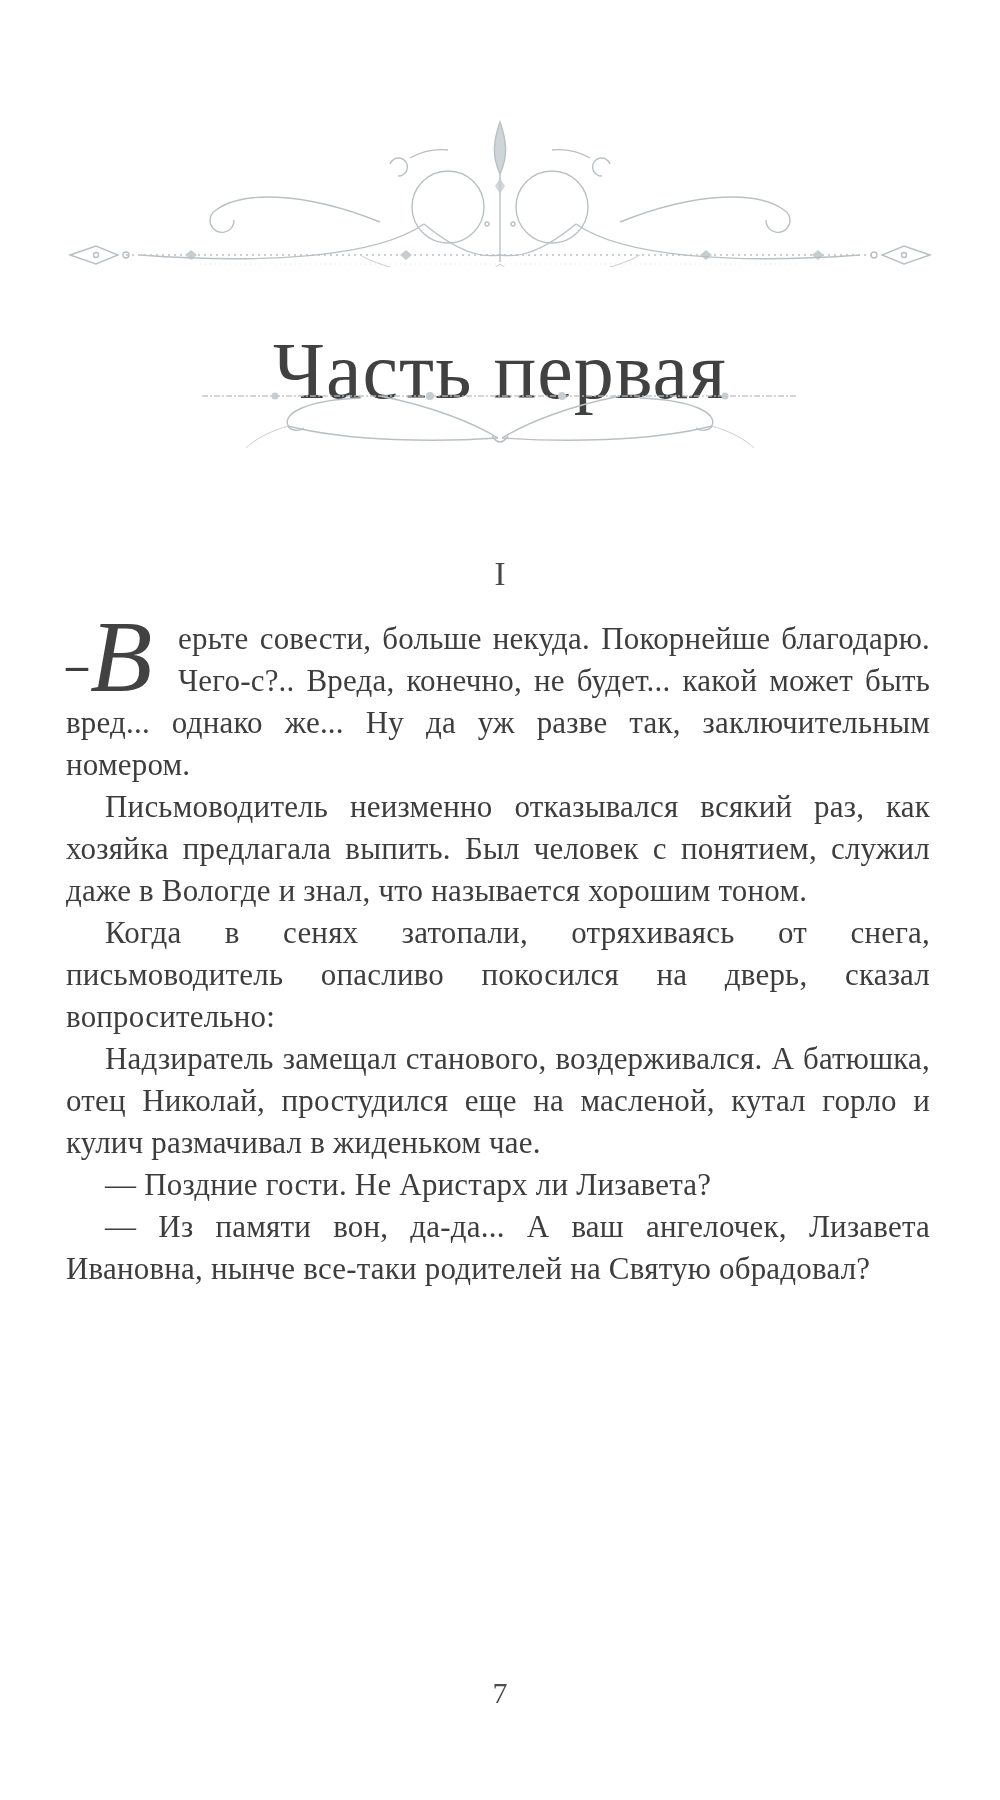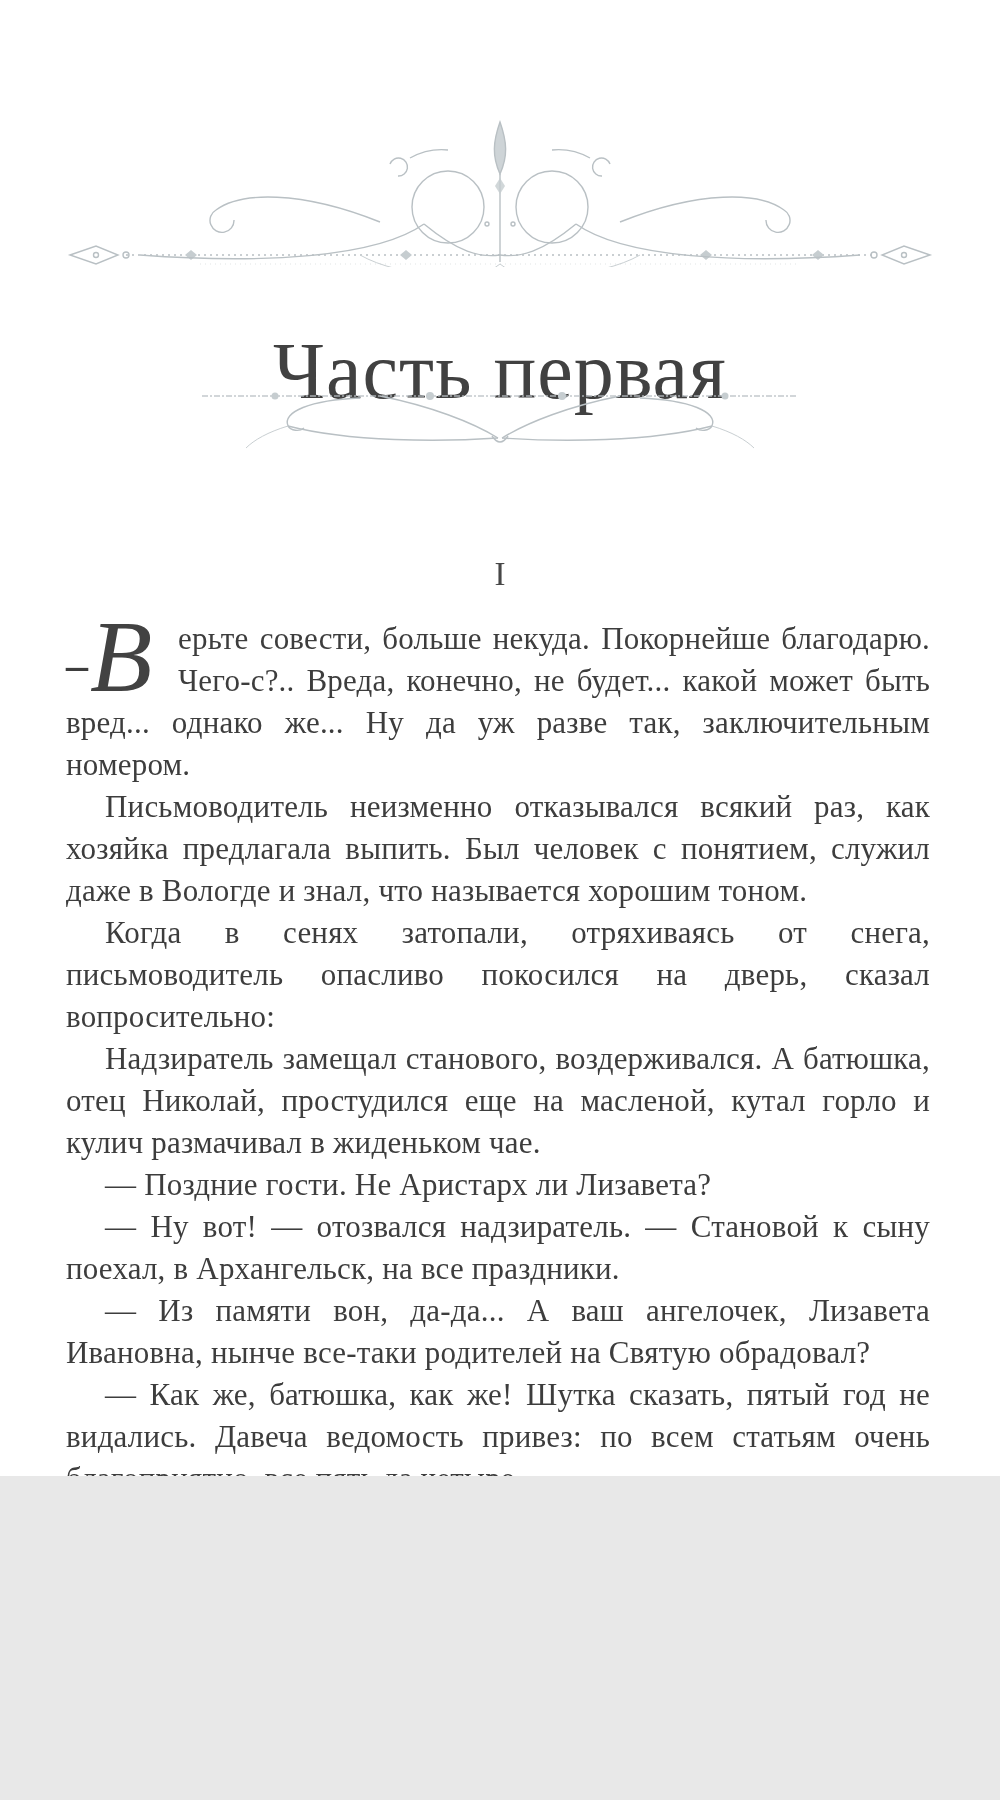--- a/index.html
+++ b/index.html
@@ -1,19 +1,19 @@
 <!DOCTYPE html>
 <html><head>
 <meta charset="utf-8">
 <style>
   html,body { margin:0; padding:0; }
   body { background:#e8e8e8; }
   .page {
     position:relative;
-    width:1000px; height:1476px;
+    width:1000px; height:1800px;
     margin:0 auto;
     background:#ffffff;
     font-family:"Liberation Serif", serif;
     color:#3d3d3d;
     overflow:hidden;
   }
   .ornament-top {
     position:absolute; left:60px; top:112px;
     width:880px; height:155px;
   }
@@ -152,20 +152,18 @@
     <p class="opening">
       <span class="opening-lead">
           <span class="lead-dash">–</span>
           <span class="drop-cap">В</span>
         </span><span>ерьте совести, больше некуда. Покорнейше благодарю. Чего-с?.. Вреда, конечно, не будет... какой может быть вред... однако же... Ну да уж разве так, заключительным номером.</span>
     </p>
     <p>Письмоводитель неизменно отказывался всякий раз, как хозяйка предлагала выпить. Был человек с понятием, служил даже в Вологде и знал, что называется хорошим тоном.</p>
     <p>Когда в сенях затопали, отряхиваясь от снега, письмоводитель опасливо покосился на дверь, сказал вопросительно:</p>
     <p>Надзиратель замещал станового, воздерживался. А батюшка, отец Николай, простудился еще на масленой, кутал горло и кулич размачивал в жиденьком чае.</p>
     <p>— Поздние гости. Не Аристарх ли Лизавета?</p>
-    <p>— Ну вот! — отозвался надзиратель. — Становой к сыну поехал, в Архангельск, на все праздники.</p>
     <p>— Из памяти вон, да-да... А ваш ангелочек, Лизавета Ивановна, нынче все-таки родителей на Святую обрадовал?</p>
-    <p>— Как же, батюшка, как же! Шутка сказать, пятый год не видались. Давеча ведомость привез: по всем статьям очень благоприятно, все пять да четыре.</p>
   </div>
 
   <div class="page-number">7</div>
 
 </div>
 
 </body></html>

